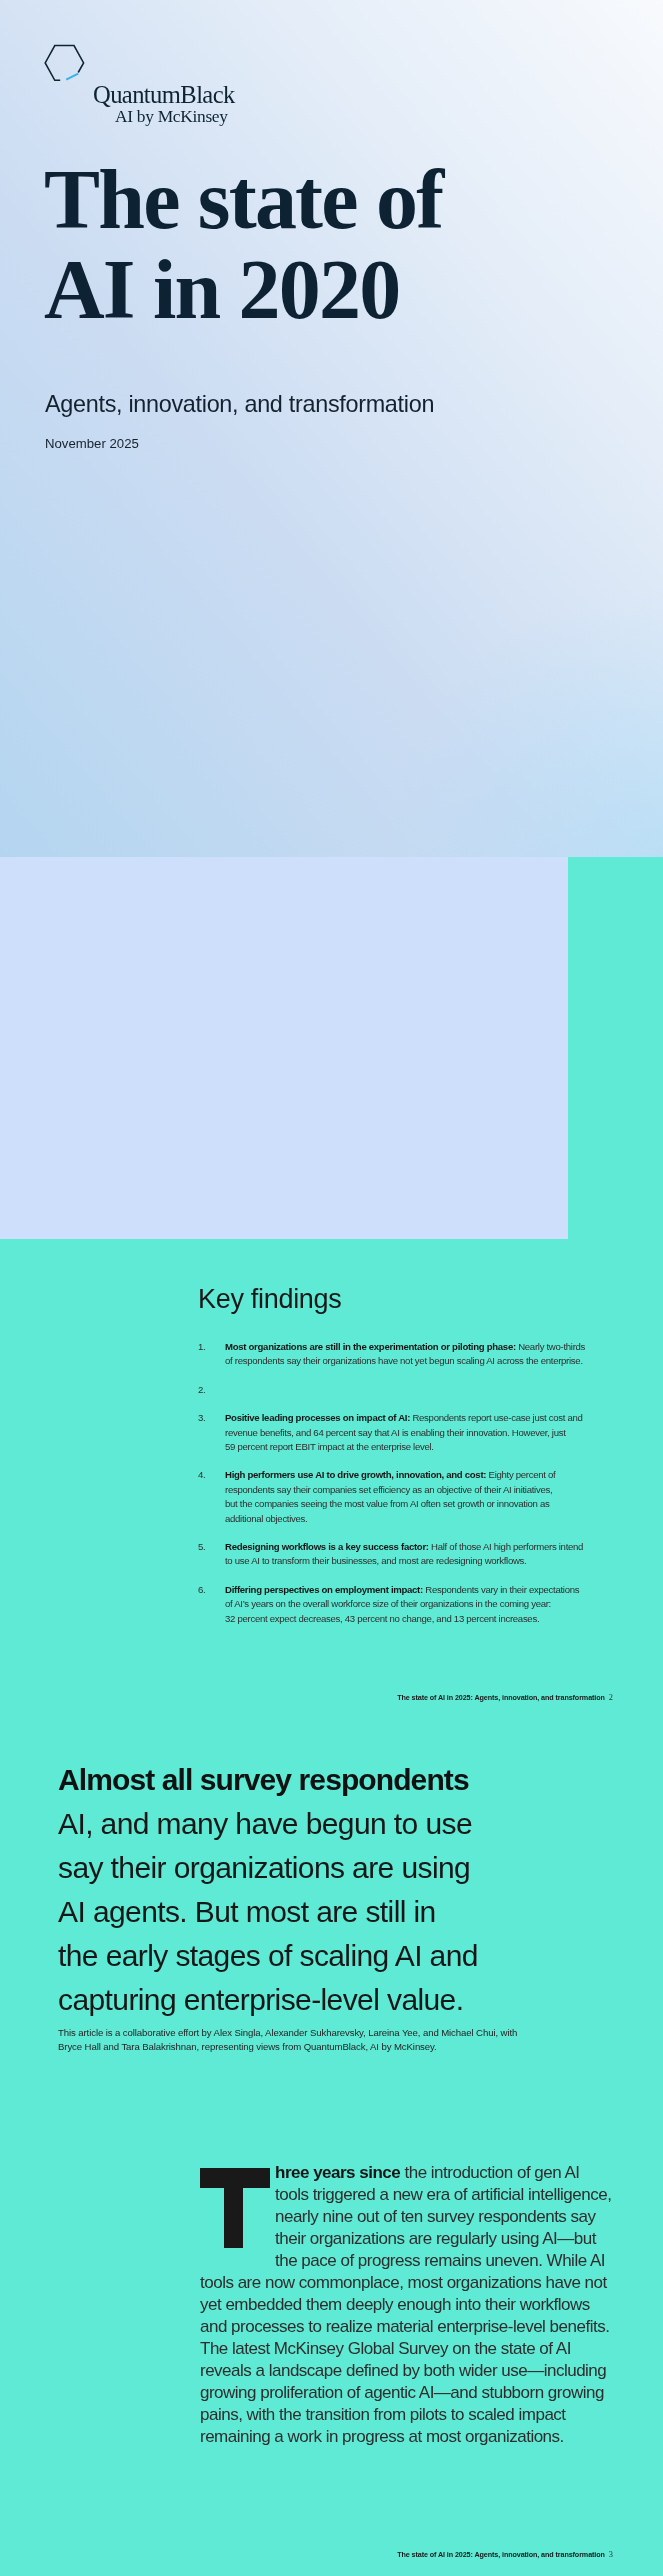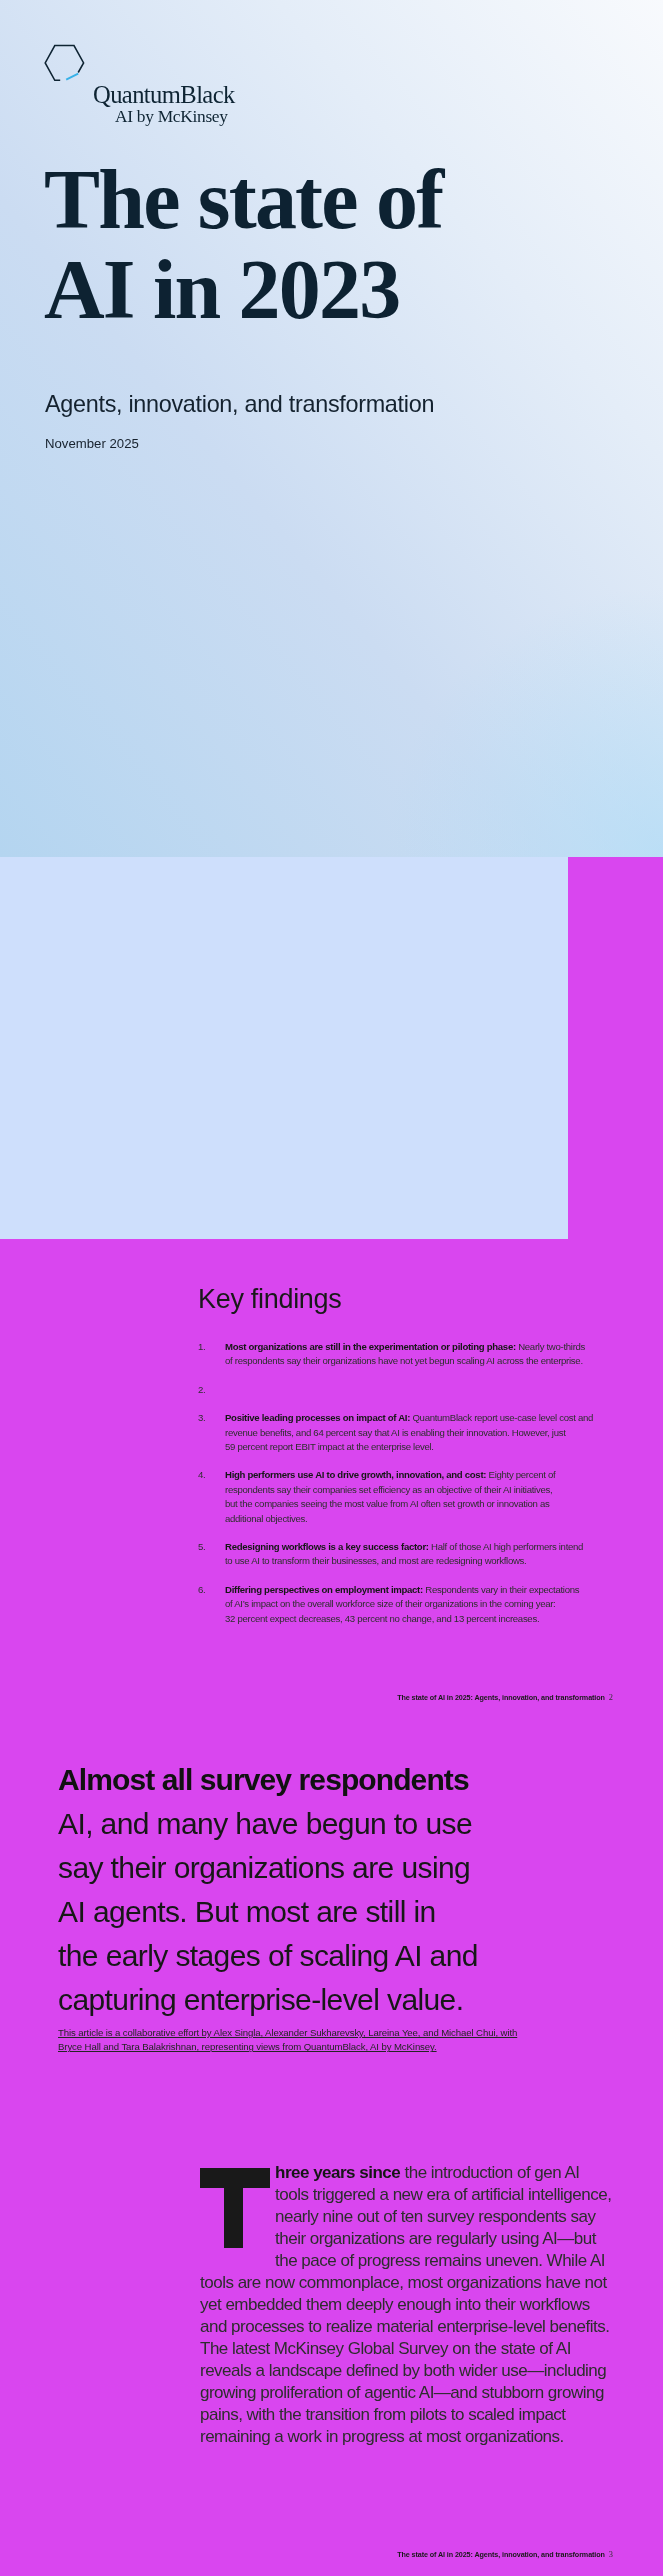--- a/index.html
+++ b/index.html
@@ -1,18 +1,18 @@
 <!DOCTYPE html>
 <html style="font-size:9.6px"><head>
 <meta charset="utf-8">
 <style>
   html,body{margin:0;padding:0;background:#ffffff;}
   .page{
     position:relative;width:664px;height:2576px;margin:0 auto;
-    background:#d946ef;overflow:hidden;
+    background:#5eead4;overflow:hidden;
     font-family:"Liberation Sans",sans-serif;
   }
   
   .hero{
     position:absolute;top:0;left:0;width:664px;height:857px;
     background:linear-gradient(50deg,#b4d5f0 0%,#cbdcf2 40%,#e4edf8 72%,#f8fafd 100%);
   }
   .hero::after{
     content:"";position:absolute;inset:0;
     background:radial-gradient(60% 45% at 100% 100%,rgba(168,221,248,.55),rgba(168,221,248,0) 70%);
@@ -51,21 +51,21 @@
   .statement{
     position:absolute;top:901px;left:58px;
     font-size:30px;line-height:44px;letter-spacing:-0.6px;color:#171717;
   }
   .statement div{white-space:nowrap;}
   .statement .b{font-weight:700;letter-spacing:-0.9px;color:#111;}
   .attribution{
     position:absolute;top:1169px;left:58px;
     font-size:9.6px;line-height:14.4px;letter-spacing:-0.1px;color:#242424;
   }
-  .attribution div{white-space:nowrap;text-decoration:underline;}
+  .attribution div{white-space:nowrap;}
   
   .kf-heading{
     position:absolute;top:1284px;left:198px;
     font-size:27px;line-height:30px;letter-spacing:-0.3px;color:#191919;white-space:nowrap;
   }
   .kf-list{
     position:absolute;top:1340px;left:198px;width:432px;
     font-size:9.6px;line-height:14.4px;letter-spacing:-0.3px;color:#2e2e2e;
   }
   .kf-item{display:flex;margin-bottom:14px;}
@@ -105,21 +105,21 @@
           <path d="M 27 62 L 18 62 L 2 33 L 18 4 L 50 4 L 66 33 L 57 49" fill="none" stroke="#0e2433" stroke-width="2.6"></path>
           <path d="M 37 61 L 57 51" fill="none" stroke="#38b2e8" stroke-width="3.2"></path>
         </svg>
       </span>
       <div class="brand">QuantumBlack</div>
       <div class="brand-sub">AI by McKinsey</div>
     </div>
 
     <h1 class="title" style="margin:0">
       <div>The state of</div>
-      <div>AI in 2023</div>
+      <div>AI in 2020</div>
     </h1>
 
     <div class="subtitle">Agents, innovation, and transformation</div>
     <div class="cover-date">November 2025</div>
   </section>
 
   <section class="statement-section">
     <div class="statement">
       <div class="b">Almost all survey respondents</div>
       <div>AI, and many have begun to use</div>
@@ -146,21 +146,21 @@
       </span>
     </li>
 
     <li class="kf-item">
       <span class="kf-num">2.</span>
     </li>
 
     <li class="kf-item">
       <span class="kf-num">3.</span>
       <span class="kf-lines">
-        <div class="kf-line"><span class="kf-b">Positive leading processes on impact of AI:</span><span> QuantumBlack report use-case level cost and</span></div>
+        <div class="kf-line"><span class="kf-b">Positive leading processes on impact of AI:</span><span> Respondents report use-case just cost and</span></div>
         <div class="kf-line">revenue benefits, and 64 percent say that AI is enabling their innovation. However, just</div>
         <div class="kf-line">59 percent report EBIT impact at the enterprise level.</div>
       </span>
     </li>
 
     <li class="kf-item">
       <span class="kf-num">4.</span>
       <span class="kf-lines">
         <div class="kf-line"><span class="kf-b">High performers use AI to drive growth, innovation, and cost:</span><span> Eighty percent of</span></div>
         <div class="kf-line">respondents say their companies set efficiency as an objective of their AI initiatives,</div>
@@ -174,21 +174,21 @@
       <span class="kf-lines">
         <div class="kf-line"><span class="kf-b">Redesigning workflows is a key success factor:</span><span> Half of those AI high performers intend</span></div>
         <div class="kf-line">to use AI to transform their businesses, and most are redesigning workflows.</div>
       </span>
     </li>
 
     <li class="kf-item">
       <span class="kf-num">6.</span>
       <span class="kf-lines">
         <div class="kf-line"><span class="kf-b">Differing perspectives on employment impact:</span><span> Respondents vary in their expectations</span></div>
-        <div class="kf-line">of AI’s impact on the overall workforce size of their organizations in the coming year:</div>
+        <div class="kf-line">of AI’s years on the overall workforce size of their organizations in the coming year:</div>
         <div class="kf-line">32 percent expect decreases, 43 percent no change, and 13 percent increases.</div>
       </span>
     </li>
   </ol>
 
   <div class="page-footer footer-p2">
     <span class="pf-label">The state of AI in 2025: Agents, innovation, and transformation</span>
     <span class="pf-num">2</span>
   </div>
 

